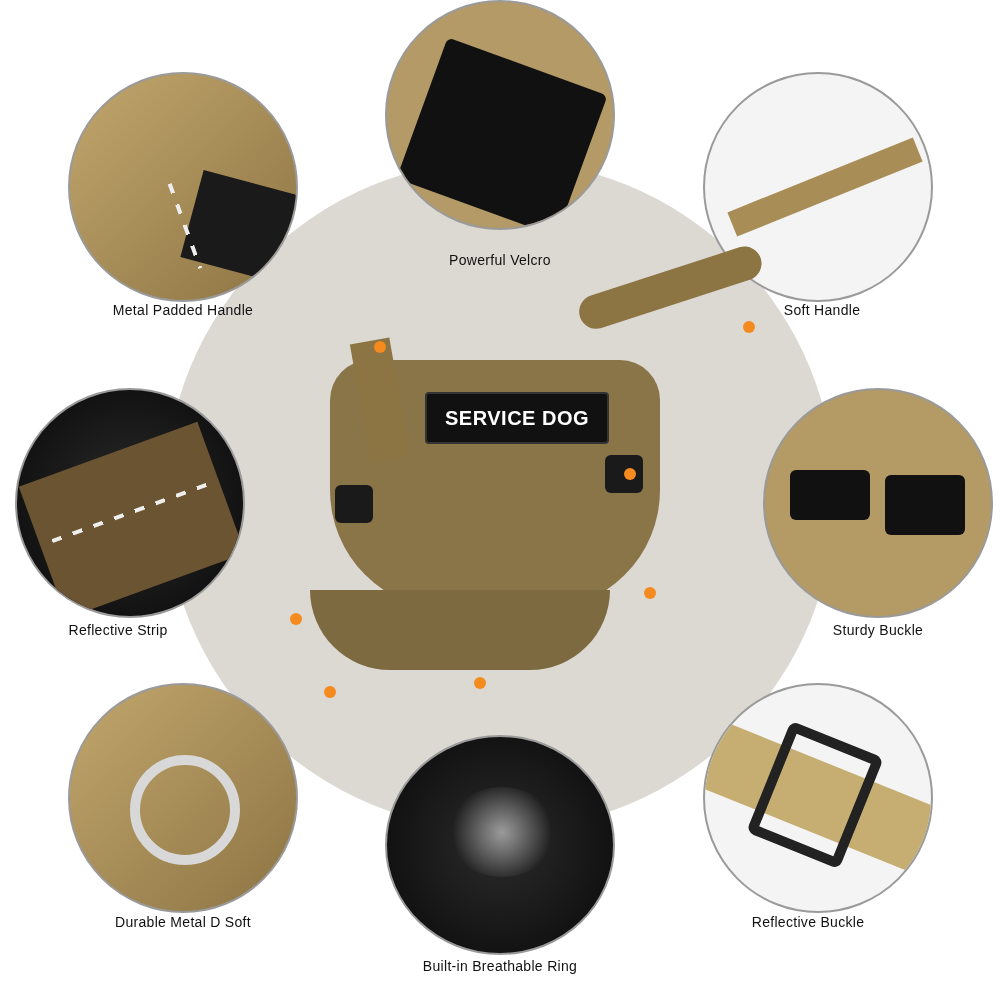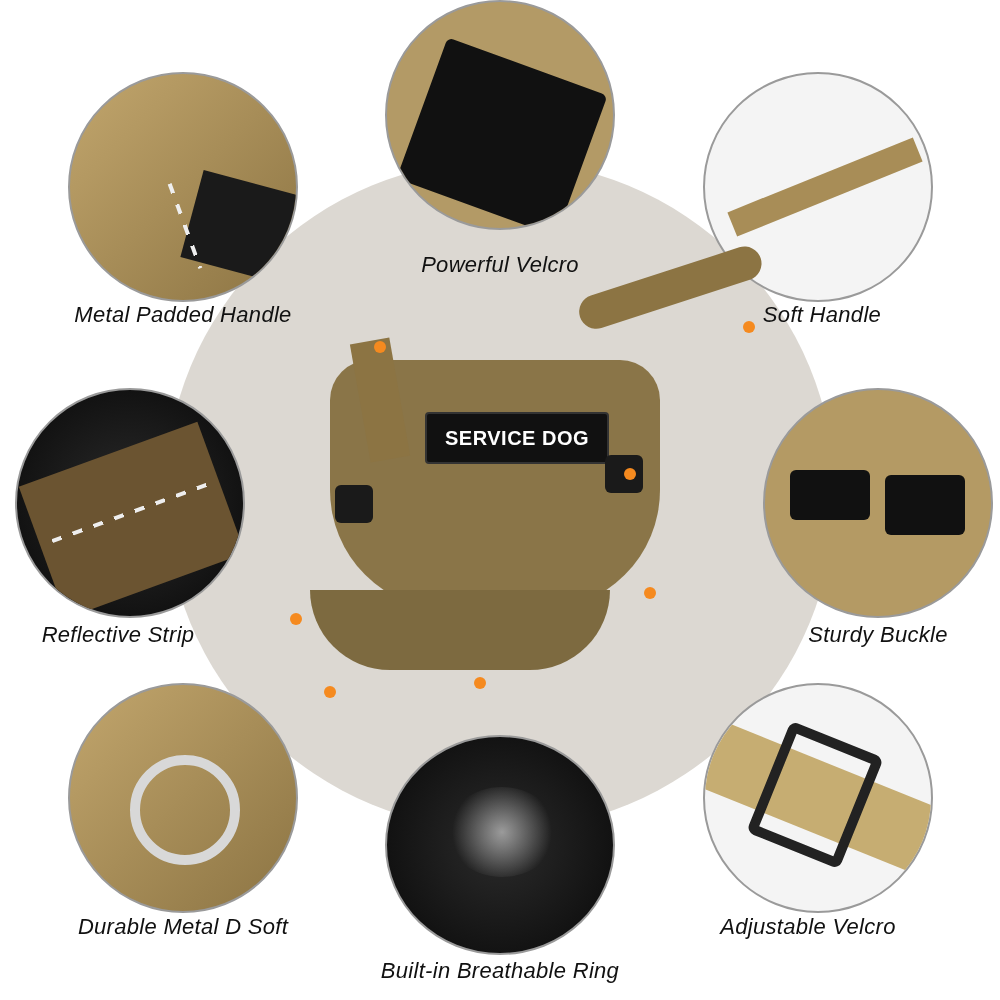--- a/index.html
+++ b/index.html
@@ -1,25 +1,25 @@
 <!DOCTYPE html>
 <html><head>
 <meta charset="utf-8">
 <style>
   html,body{margin:0;padding:0;background:#fff;}
   body{width:1000px;height:1000px;position:relative;overflow:hidden;font-family:"Liberation Sans",sans-serif;}
   .bgcircle{position:absolute;left:165px;top:160px;width:670px;height:670px;border-radius:50%;background:#dcd8d2;}
   .circle{position:absolute;border-radius:50%;border:2px solid #9a9a9a;overflow:hidden;box-sizing:border-box;}
-  .label{position:absolute;font-size:22px;color:#111;white-space:nowrap;transform:translateX(-50%);letter-spacing:0.3px;font-style:italic;}
+  .label{position:absolute;font-size:14px;color:#111;white-space:nowrap;transform:translateX(-50%);letter-spacing:0.3px;}
   .tan{background:linear-gradient(135deg,#c2a66d,#8c7443);}
   .dark{background:radial-gradient(circle at 50% 50%,#2b2b2b,#080808);}
   .stripe{position:absolute;background:repeating-linear-gradient(90deg,#eee 0 10px,transparent 10px 22px);height:4px;}
   .harness{position:absolute;left:250px;top:300px;width:520px;height:410px;}
   .dot{position:absolute;width:12px;height:12px;border-radius:50%;background:#f58a1f;}
-  .patch{position:absolute;left:175px;top:92px;width:180px;height:48px;background:#111;border:2px solid #333;border-radius:4px;color:#fff;font-weight:bold;font-size:20px;display:flex;align-items:center;justify-content:center;letter-spacing:0.5px;margin-top:20px;}
+  .patch{position:absolute;left:175px;top:92px;width:180px;height:48px;background:#111;border:2px solid #333;border-radius:4px;color:#fff;font-weight:bold;font-size:20px;display:flex;align-items:center;justify-content:center;letter-spacing:0.5px;}
 </style>
 </head>
 <body>
 
 <div class="bgcircle"></div>
 
 <div class="circle tan" style="left:68px;top:72px;width:230px;height:230px;">
   <div style="position:absolute;left:120px;top:110px;width:120px;height:90px;background:#1a1a1a;transform:rotate(15deg);"></div>
   <div class="stripe" style="left:70px;top:150px;width:90px;transform:rotate(70deg);"></div>
 </div>
@@ -54,21 +54,21 @@
 
 <div class="circle dark" style="left:385px;top:735px;width:230px;height:220px;">
   <div style="position:absolute;left:60px;top:50px;width:110px;height:90px;border-radius:50%;background:radial-gradient(circle,#ffffff88,transparent 70%);"></div>
 </div>
 <div class="label" style="left:500px;top:958px;">Built-in Breathable Ring</div>
 
 <div class="circle" style="left:703px;top:683px;width:230px;height:230px;background:#f4f4f4;">
   <div style="position:absolute;left:-10px;top:80px;width:260px;height:70px;background:#c6ad72;transform:rotate(22deg);"></div>
   <div style="position:absolute;left:60px;top:50px;width:100px;height:120px;border:10px solid #222;border-radius:8px;box-sizing:border-box;transform:rotate(22deg);"></div>
 </div>
-<div class="label" style="left:808px;top:914px;">Adjustable Velcro</div>
+<div class="label" style="left:808px;top:914px;">Reflective Buckle</div>
 
 <div class="harness">
   <div style="position:absolute;left:80px;top:60px;width:330px;height:250px;background:#8a7548;border-radius:40px 40px 120px 120px;"></div>
   <div style="position:absolute;left:330px;top:0px;width:190px;height:34px;background:#8c7443;border-radius:20px;transform:rotate(-18deg);transform-origin:left center;"></div>
   <div style="position:absolute;left:110px;top:40px;width:40px;height:120px;background:#8c7443;transform:rotate(-10deg);"></div>
   <div style="position:absolute;left:60px;top:290px;width:300px;height:80px;background:#7d6a40;border-radius:0 0 150px 150px;"></div>
   <div class="patch">SERVICE DOG</div>
   <div style="position:absolute;left:85px;top:185px;width:38px;height:38px;background:#1a1a1a;border-radius:6px;"></div>
   <div style="position:absolute;left:355px;top:155px;width:38px;height:38px;background:#1a1a1a;border-radius:6px;"></div>
   <div class="dot" style="left:124px;top:41px;"></div>

